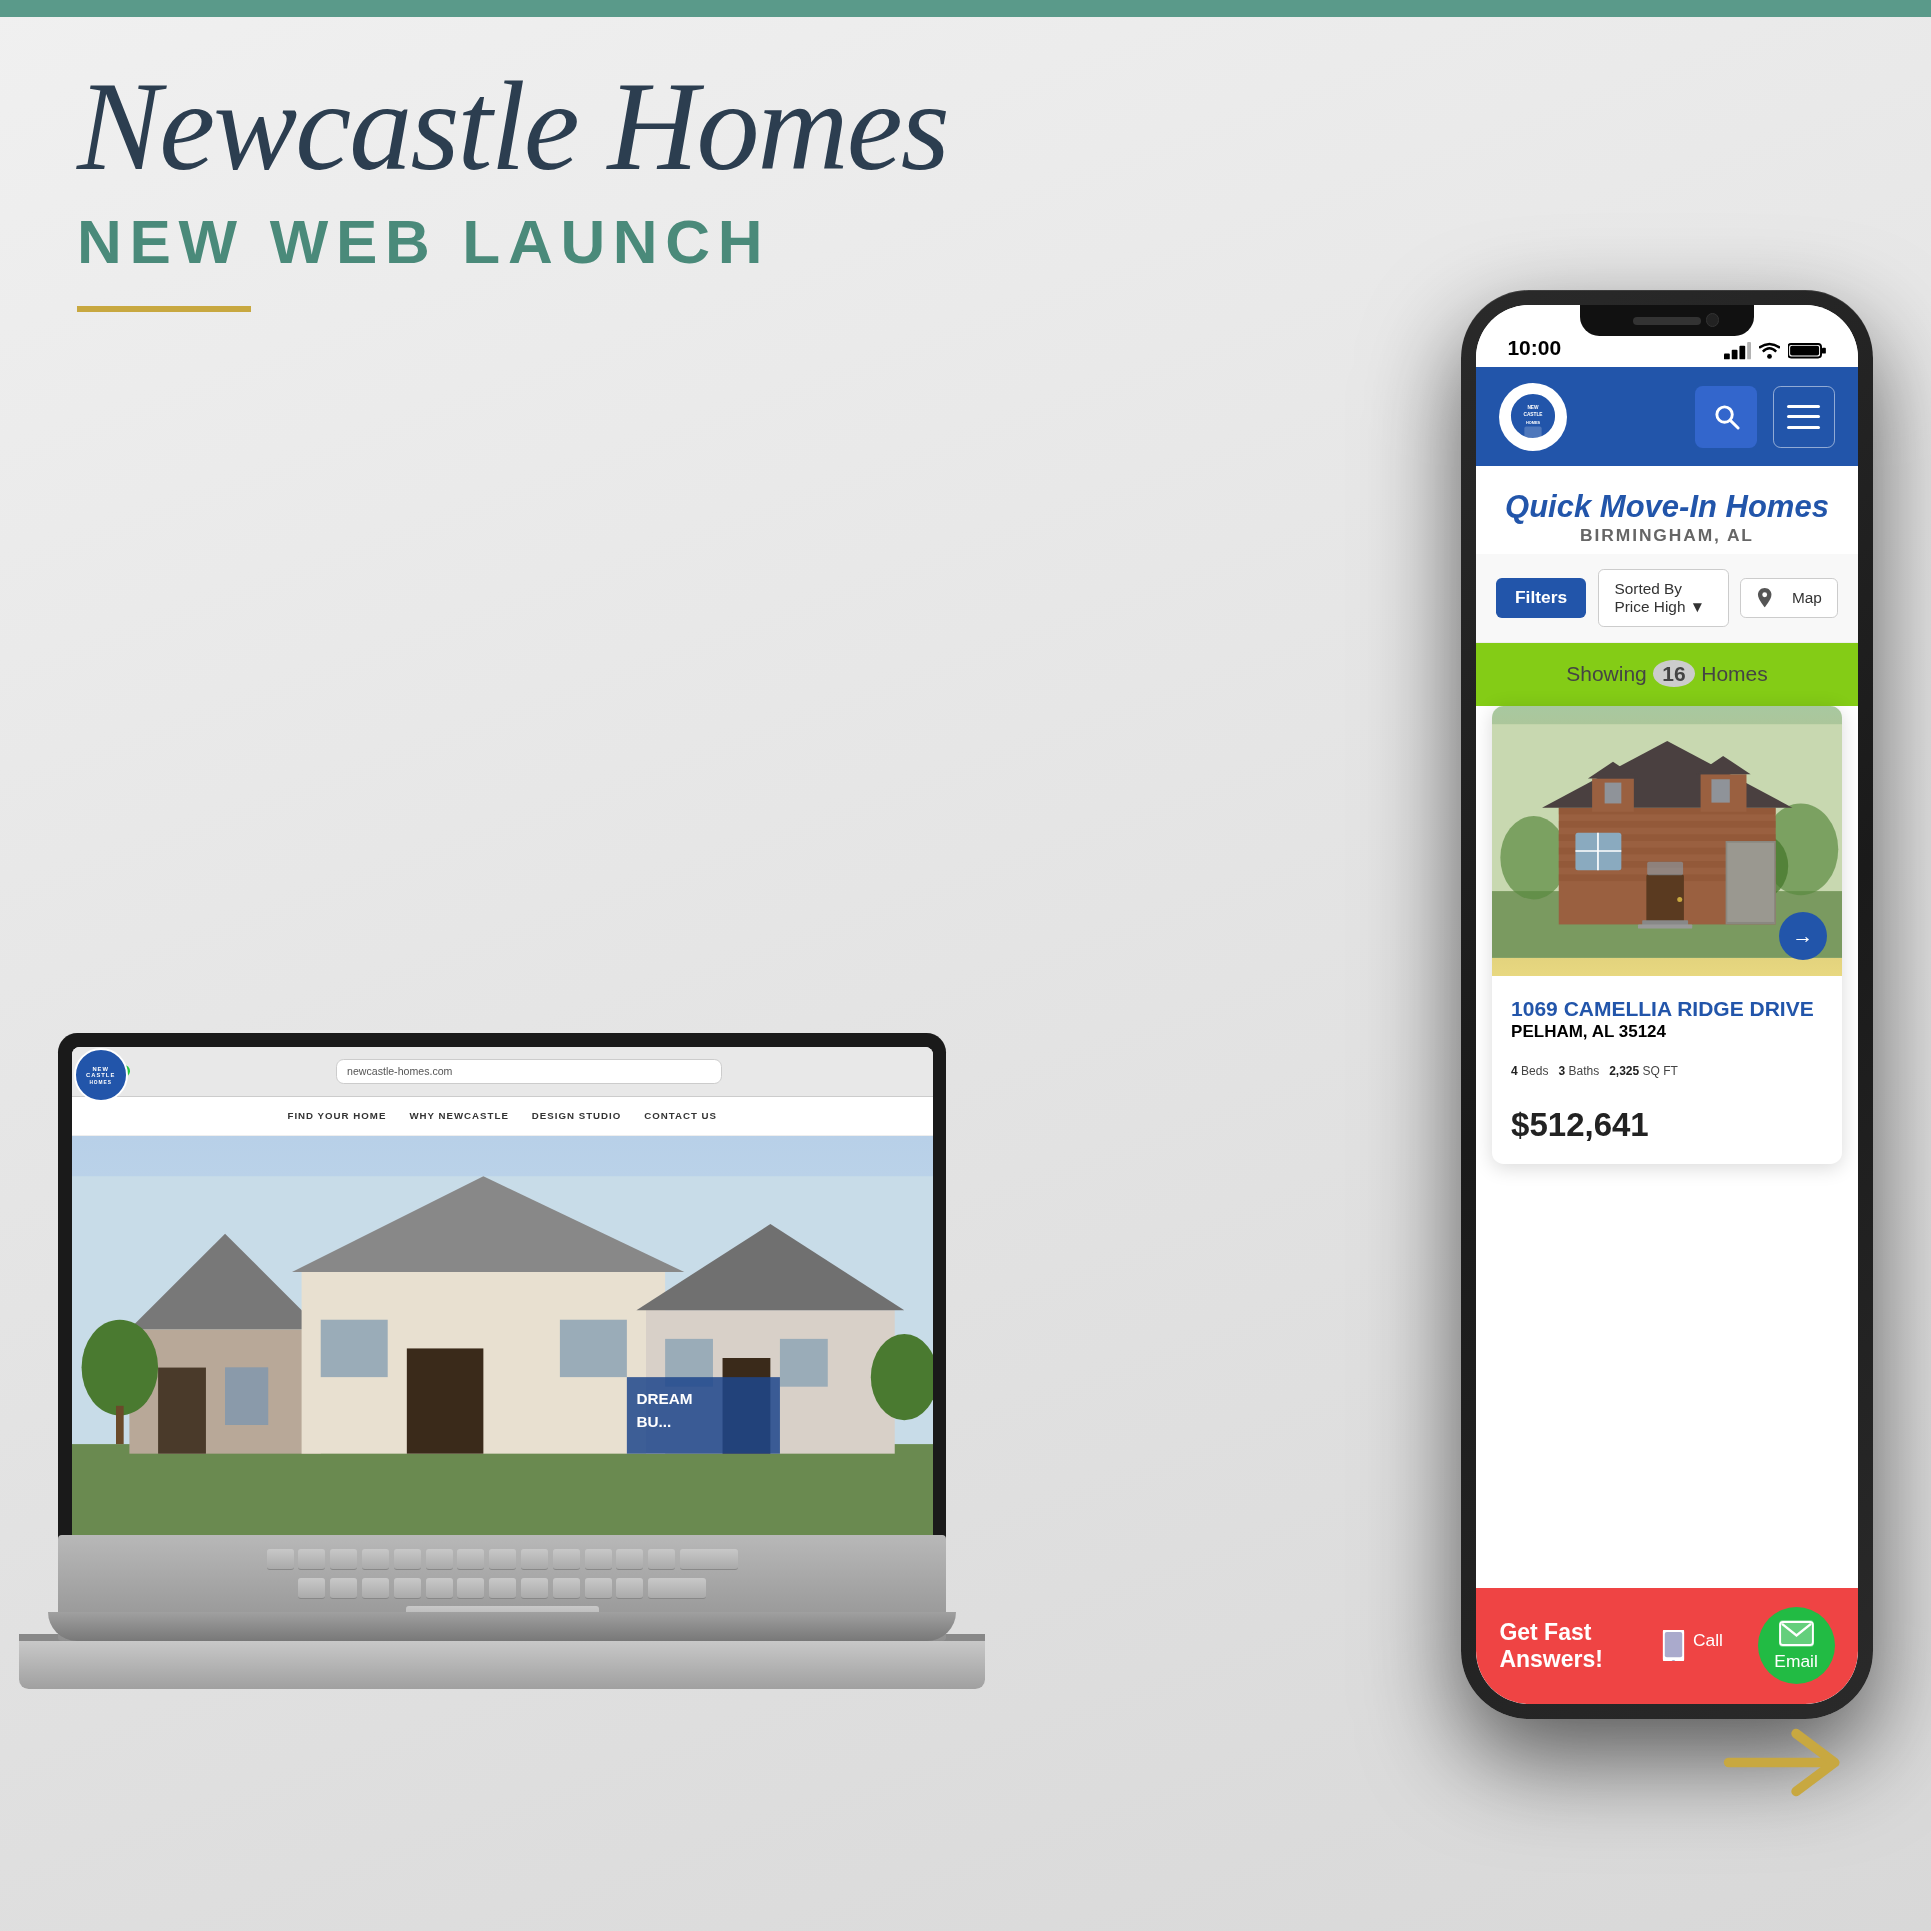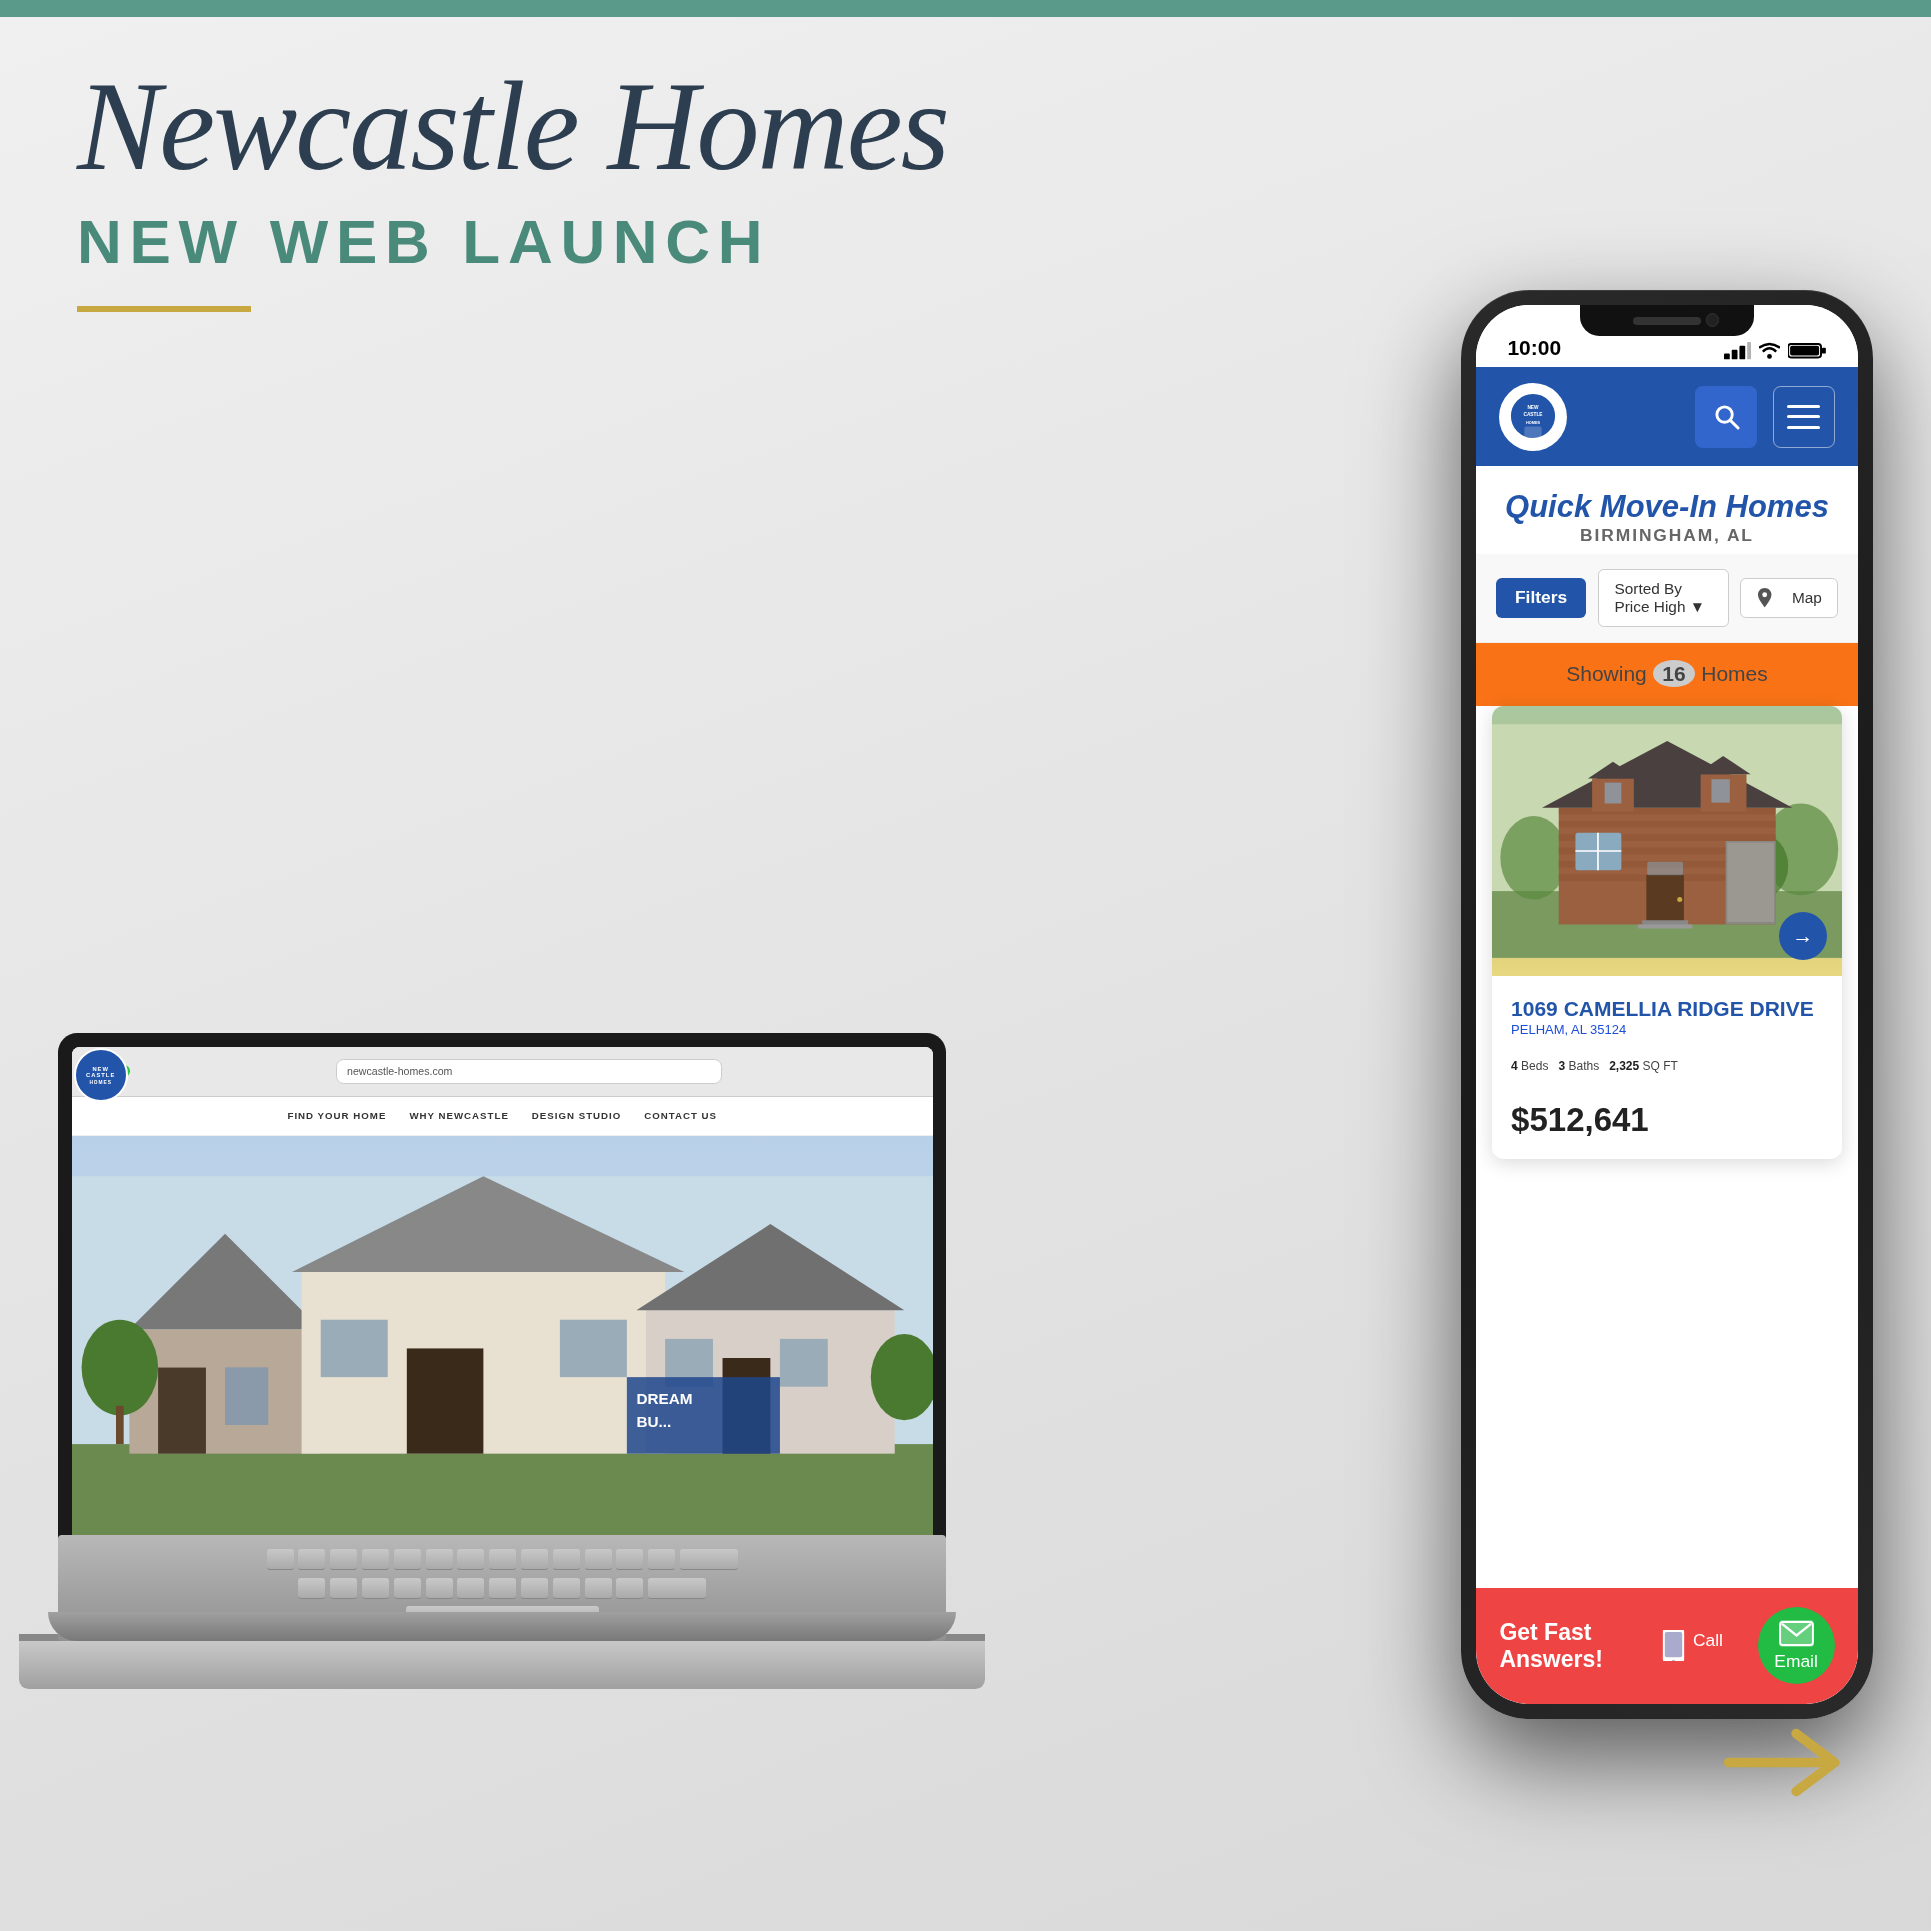--- a/index.html
+++ b/index.html
@@ -396,21 +396,21 @@
       display: flex;
       align-items: center;
       gap: 5.8px;
     }
 
     .showing-text {
       text-align: center;
       padding: 19.3px;
       font-size: 21px;
       color: #444;
-      background: #f97316;
+      background: #84cc16;
     }
 
     .showing-count {
       background: #ccc;
       border-radius: 50%;
       padding: 1.9px 9.7px;
       font-weight: 700;
     }
 
     
@@ -450,23 +450,23 @@
     }
 
     .property-address {
       font-size: 21px;
       font-weight: 900;
       color: #2255aa;
       line-height: 1.3;
     }
 
     .property-city {
-      font-size: 13px;
-      color: #1d4ed8;
-      font-weight: 400;
+      font-size: 17px;
+      color: #000000;
+      font-weight: 700;
     }
 
     .property-details {
       font-size: 12px;
       color: #444;
       margin-top: 22px;
     }
 
     .property-details strong {
       color: #222;

